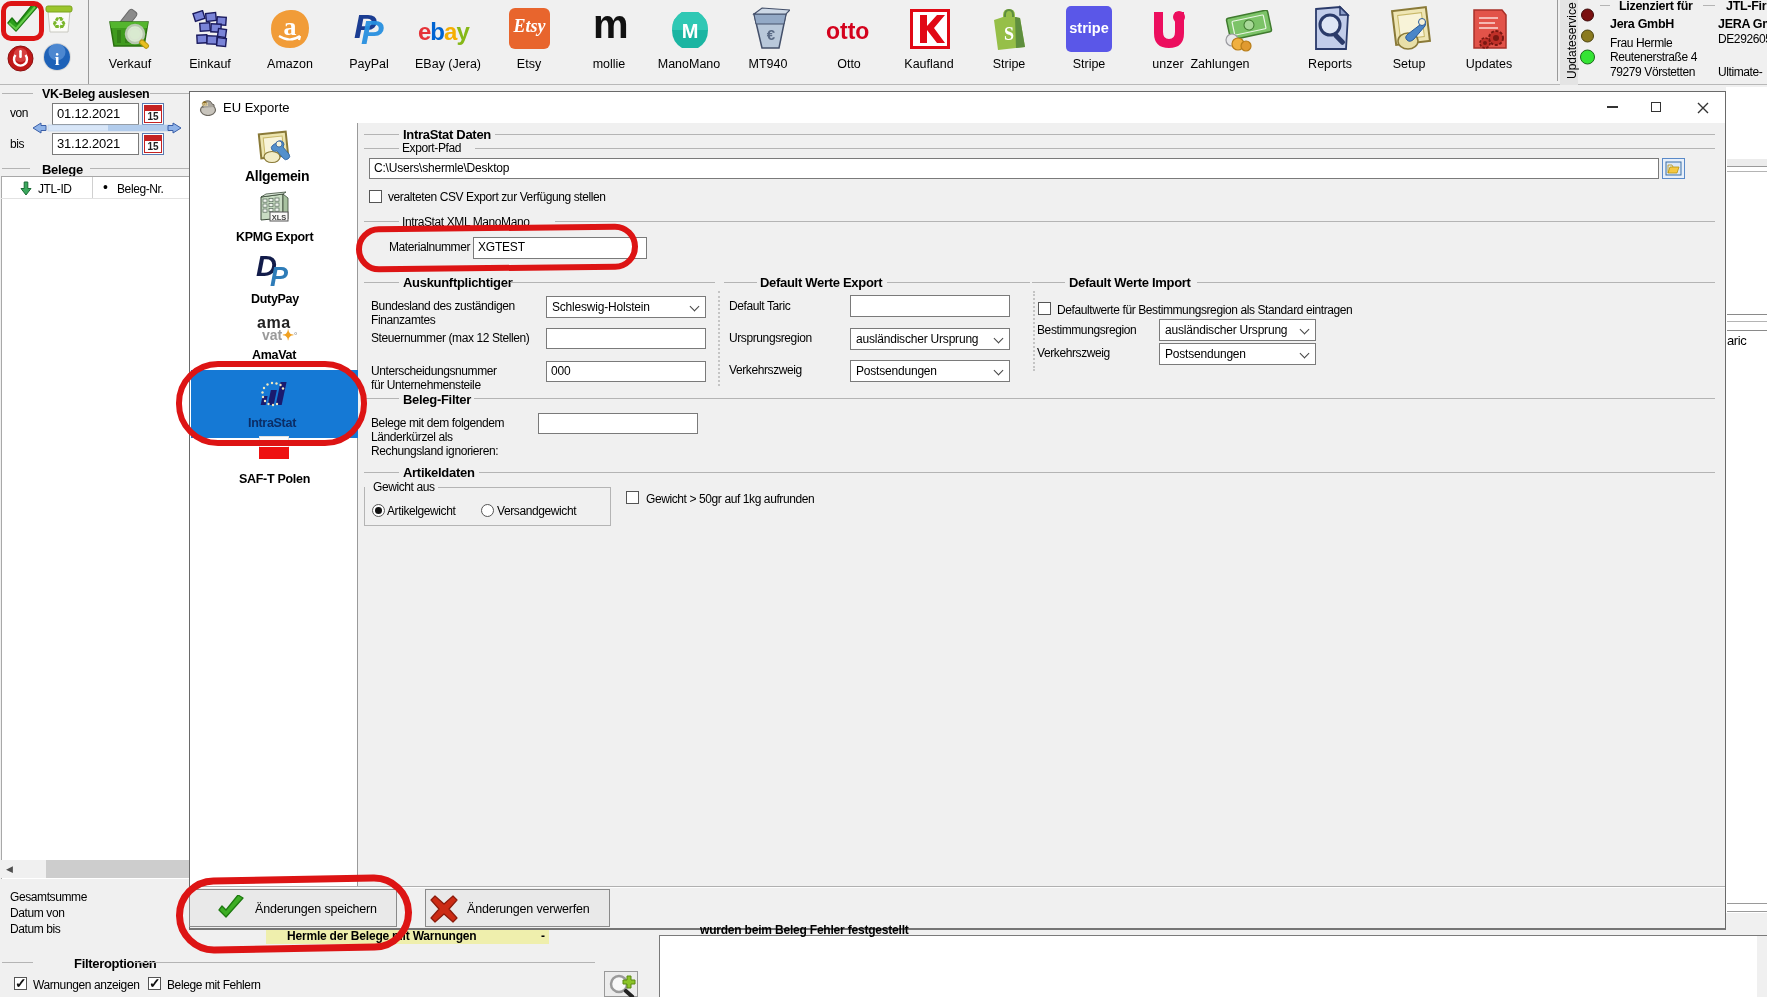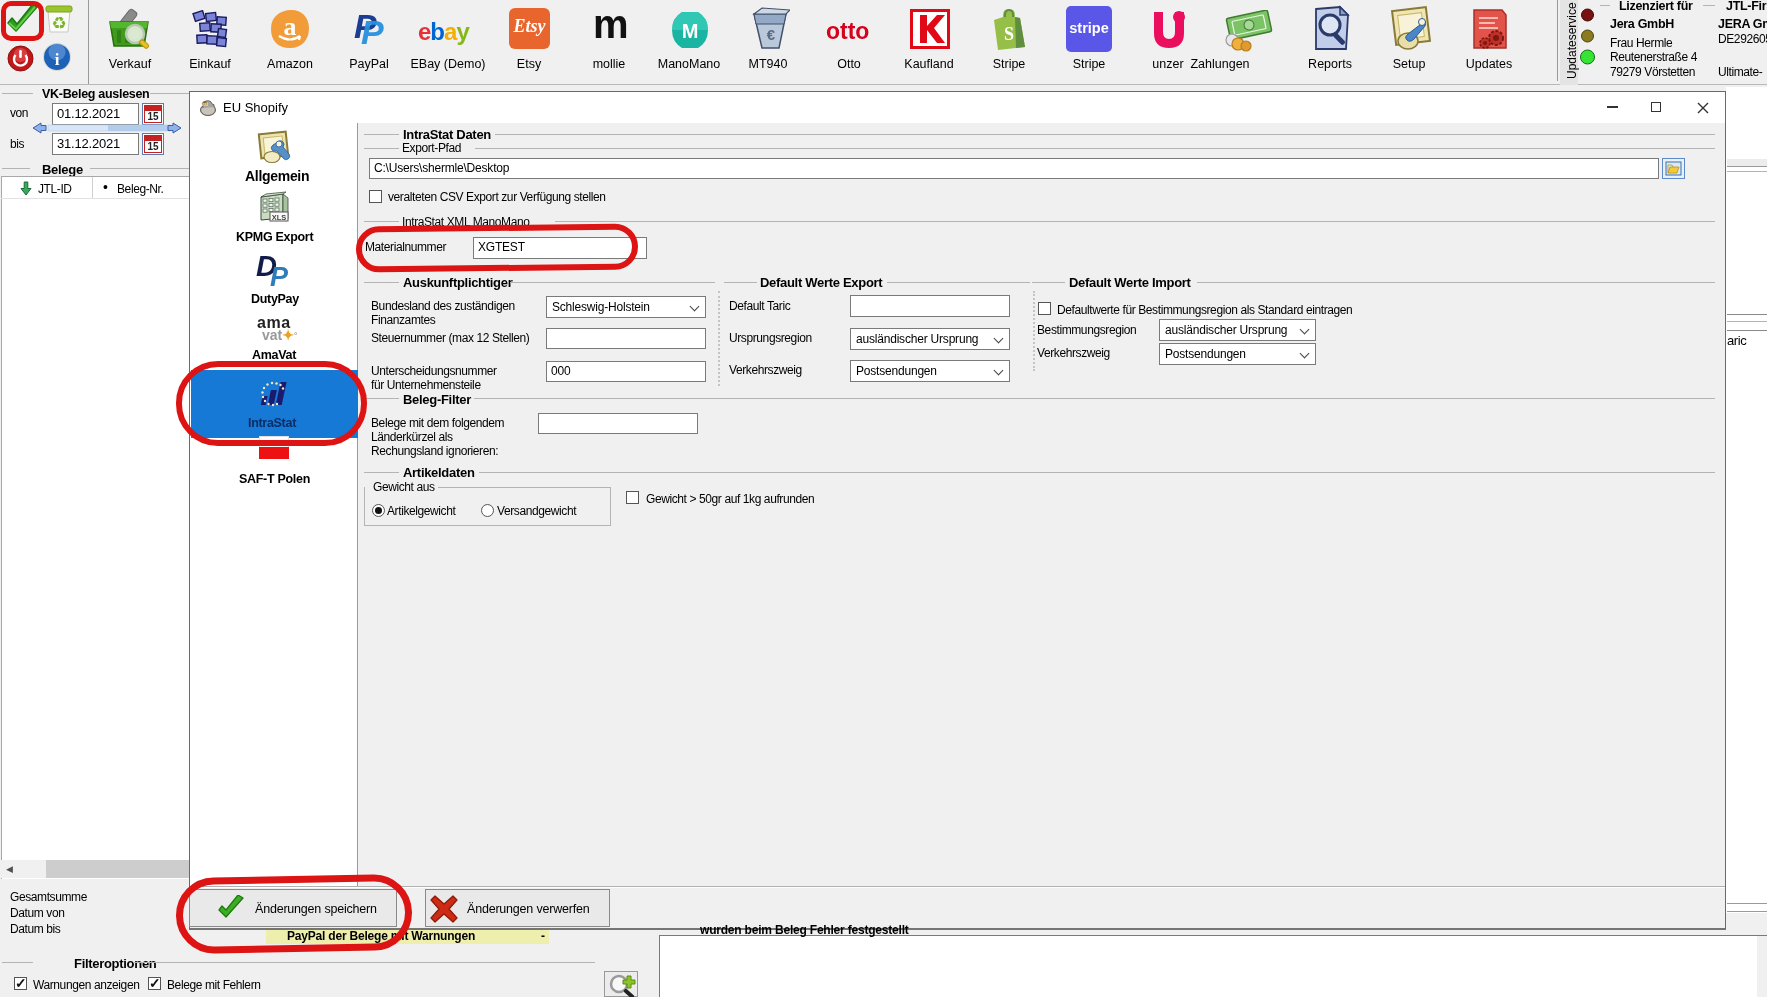--- a/index.html
+++ b/index.html
@@ -80,21 +80,21 @@
     <path d="M9 27 Q20 34 30 27" fill="none" stroke="#fff" stroke-width="2.2"></path>
     <path d="M30 27 l-1 4" fill="none" stroke="#fff" stroke-width="2.2"></path>
   </svg>
 <div class="tbl" style="left:290px;">Amazon</div>
 <g></g><svg class="a" style="left:352px;top:8px;" width="36" height="42" viewBox="0 0 36 42">
     <text x="2" y="30" font-size="34" font-weight="bold" fill="#1b3d92" font-family="Liberation Sans,sans-serif" font-style="italic">P</text>
     <text x="9" y="36" font-size="34" font-weight="bold" fill="#2790e0" font-family="Liberation Sans,sans-serif" font-style="italic" opacity="0.95">P</text>
   </svg>
 <div class="tbl" style="left:369px;">PayPal</div>
 <div class="a" style="left:418px;top:18px;font-size:24px;font-weight:bold;letter-spacing:-1px;"><span style="color:#e53238">e</span><span style="color:#0064d2">b</span><span style="color:#f5af02">a</span><span style="color:#86b817">y</span></div>
-<div class="tbl" style="left:448px;">EBay (Demo)</div>
+<div class="tbl" style="left:448px;">EBay (Jera)</div>
 <div class="a" style="left:509px;top:8px;width:41px;height:41px;background:#e8652d;border-radius:6px;"></div>
 <div class="a" style="left:509px;top:16px;width:41px;text-align:center;color:#fff;font-size:18px;font-style:italic;font-family:'Liberation Serif',serif;font-weight:bold;">Etsy</div>
 <div class="tbl" style="left:529px;">Etsy</div>
 <div class="a" style="left:593px;top:2px;font-size:40px;font-weight:bold;color:#111;letter-spacing:-2px;">m</div>
 <div class="tbl" style="left:609px;">mollie</div>
 <svg class="a" style="left:670px;top:10px;" width="40" height="40" viewBox="0 0 40 40">
     <path d="M12 2 L28 2 Q38 8 38 20 Q38 32 28 38 L12 38 Q2 32 2 20 Q2 8 12 2 Z" fill="#1ab5a2"></path>
     <path d="M12 2 L28 2 Q38 8 38 20 L2 20 Q2 8 12 2 Z" fill="#35cdb9" opacity="0.8"></path>
     <text x="20" y="28" font-size="20" font-weight="bold" text-anchor="middle" fill="#fff">M</text>
   </svg>
@@ -247,35 +247,35 @@
 <div class="hl" style="left:1727px;top:171px;width:40px;"></div>
 <div class="hl" style="left:1727px;top:314px;width:40px;background:#8a8a8a;"></div>
 <div class="hl" style="left:1727px;top:321px;width:40px;"></div>
 <div class="hl" style="left:1727px;top:330px;width:40px;background:#8a8a8a;"></div>
 <div class="lbl" style="left:1727px;top:334px;font-size:13px;">aric</div>
 <div class="hl" style="left:1727px;top:903px;width:40px;background:#9a9a9a;"></div>
 <div class="hl" style="left:1727px;top:911px;width:40px;background:#9a9a9a;"></div>
 
 
 <div class="a" style="left:266px;top:928px;width:283px;height:16px;background:#efefad;"></div>
-<div class="a" style="left:287px;top:929px;font-size:12px;font-weight:bold;letter-spacing:-0.2px;white-space:nowrap;z-index:41;">PayPal der Belege mit Warnungen</div>
+<div class="a" style="left:287px;top:929px;font-size:12px;font-weight:bold;letter-spacing:-0.2px;white-space:nowrap;z-index:41;">Hermle der Belege mit Warnungen</div>
 <div class="a" style="left:541px;top:929px;font-size:12px;font-weight:bold;z-index:41;">-</div>
 <div class="a" style="left:700px;top:923px;font-size:12px;letter-spacing:-0.2px;font-weight:bold;white-space:nowrap;z-index:41;">wurden beim Beleg Fehler festgestellt</div>
 <div class="a" style="left:659px;top:935px;width:1108px;height:62px;background:#fff;border-top:1px solid #7a7a7a;border-left:1px solid #7a7a7a;z-index:39;"></div>
 <div class="a" style="left:1757px;top:936px;width:10px;height:61px;background:#f0f0f0;z-index:39;"></div>
 
 <div class="a" id="dlg" style="left:189px;top:91px;width:1537px;height:839px;background:#f0f0f0;border:1px solid #6a6a6a;border-bottom:2px solid #757575;z-index:20;">
  <div class="a" style="left:0;top:0;width:1535px;height:31px;background:#fff;"></div>
  <svg class="a" style="left:9px;top:7px;" width="18" height="17" viewBox="0 0 18 17">
       <ellipse cx="9" cy="11" rx="7.5" ry="5.5" fill="#c8c4bc" stroke="#6a665e" stroke-width="1.2"></ellipse>
       <path d="M4 9 Q2 3 7 2 Q12 1 13 5 Q16 5 15 8" fill="#a8a49c" stroke="#6a665e" stroke-width="1"></path>
       <circle cx="5.5" cy="4.5" r="2.2" fill="#8a6a20"></circle>
       <text x="2.5" y="7" font-size="4.5" fill="#f0e0b0" font-weight="bold">vat</text>
     </svg>
- <div class="a" style="left:33px;top:8px;font-size:13px;">EU Shopify</div>
+ <div class="a" style="left:33px;top:8px;font-size:13px;">EU Exporte</div>
  <div class="a" style="left:1417px;top:14px;width:11px;height:1.5px;background:#333;"></div>
  <div class="a" style="left:1461px;top:10px;width:10px;height:10px;border:1.5px solid #333;"></div>
  <svg class="a" style="left:1507px;top:10px;" width="12" height="12" viewBox="0 0 12 12">
       <path d="M1 1 L11 11 M11 1 L1 11" stroke="#333" stroke-width="1.4"></path>
     </svg>
 
  <div class="a" style="left:0px;top:31px;width:168px;height:764px;background:#fff;border-right:1px solid #9a9a9a;"></div>
  <svg class="a" style="left:66px;top:38px;" width="38" height="34" viewBox="0 0 38 34">
       <rect x="4" y="3" width="27" height="24" transform="rotate(-6 17 15)" fill="#ece4ae" stroke="#8a7a38" stroke-width="2"></rect>
       <rect x="8" y="7" width="19" height="16" transform="rotate(-6 17 15)" fill="#f8f4da" stroke="#c8b868" stroke-width="1"></rect>
@@ -347,21 +347,21 @@
  <svg class="a" style="left:1475px;top:69px;" width="17" height="15" viewBox="0 0 17 15">
       <rect x="1" y="1" width="15" height="13" fill="#dce8f8" stroke="#3a6ea5" stroke-width="1"></rect>
       <path d="M3 12 L5 6 L14 6 L12 12 Z" fill="#f5c842" stroke="#b89410" stroke-width="0.8"></path>
       <path d="M3 12 L3 4 L7 4 L8 6" fill="none" stroke="#b89410" stroke-width="0.8"></path>
     </svg>
  <div class="cb" style="left:179px;top:98px;"></div>
  <div class="lbl" style="left:198px;top:98px;">veralteten CSV Export zur Verfügung stellen</div>
  <div class="lbl" style="left:212px;top:123px;">IntraStat XML ManoMano</div>
  <div class="hl" style="left:174px;top:129px;width:35px;"></div>
  <div class="hl" style="left:365px;top:129px;width:1160px;"></div>
- <div class="lbl" style="left:175px;top:148px;text-align:right;">Materialnummer</div>
+ <div class="lbl" style="left:199px;top:148px;text-align:right;">Materialnummer</div>
  <div class="inp" style="left:283px;top:145px;width:174px;height:22px;">XGTEST</div>
 
  <div class="gt" style="left:213px;top:183px;">Auskunftplichtiger</div>
  <div class="hl" style="left:174px;top:190px;width:35px;"></div>
  <div class="hl" style="left:320px;top:190px;width:205px;"></div>
  <div class="lbl" style="left:181px;top:207px;">Bundesland des zuständigen<br>Finanzamtes</div>
  <div class="dd" style="left:356px;top:204px;width:160px;height:22px;">
       <span class="t">Schleswig-Holstein</span>
       <span class="c"></span>
     </div>

